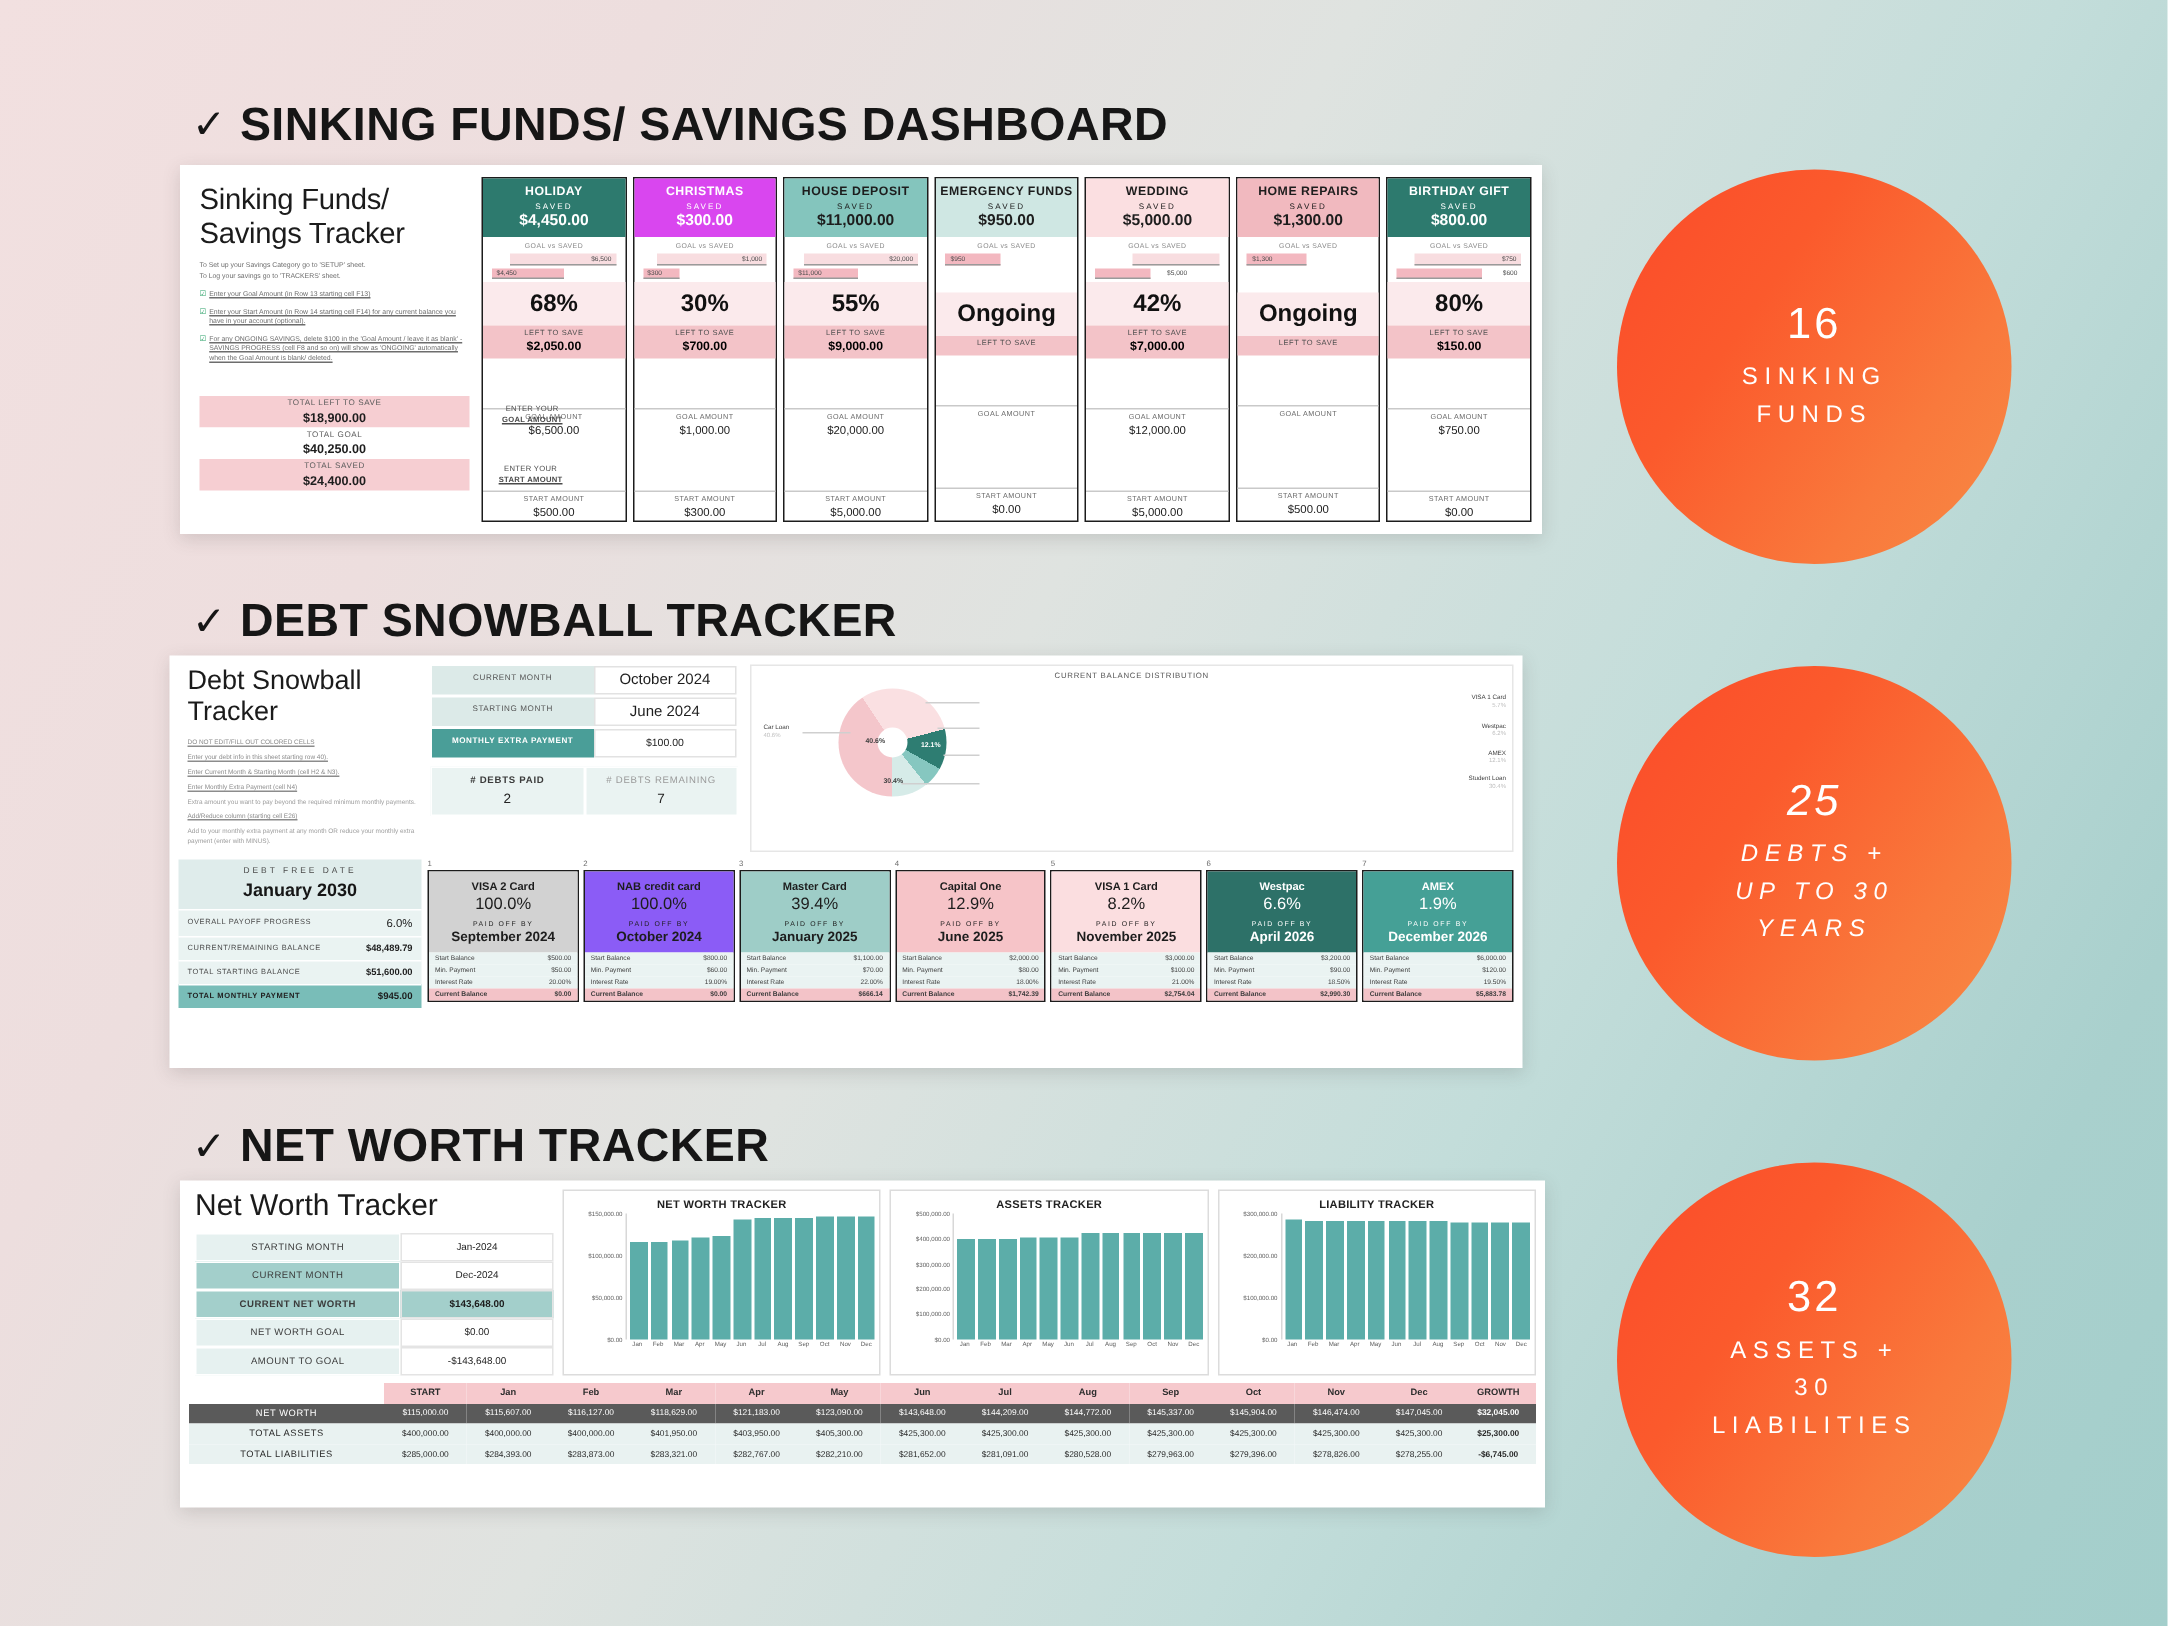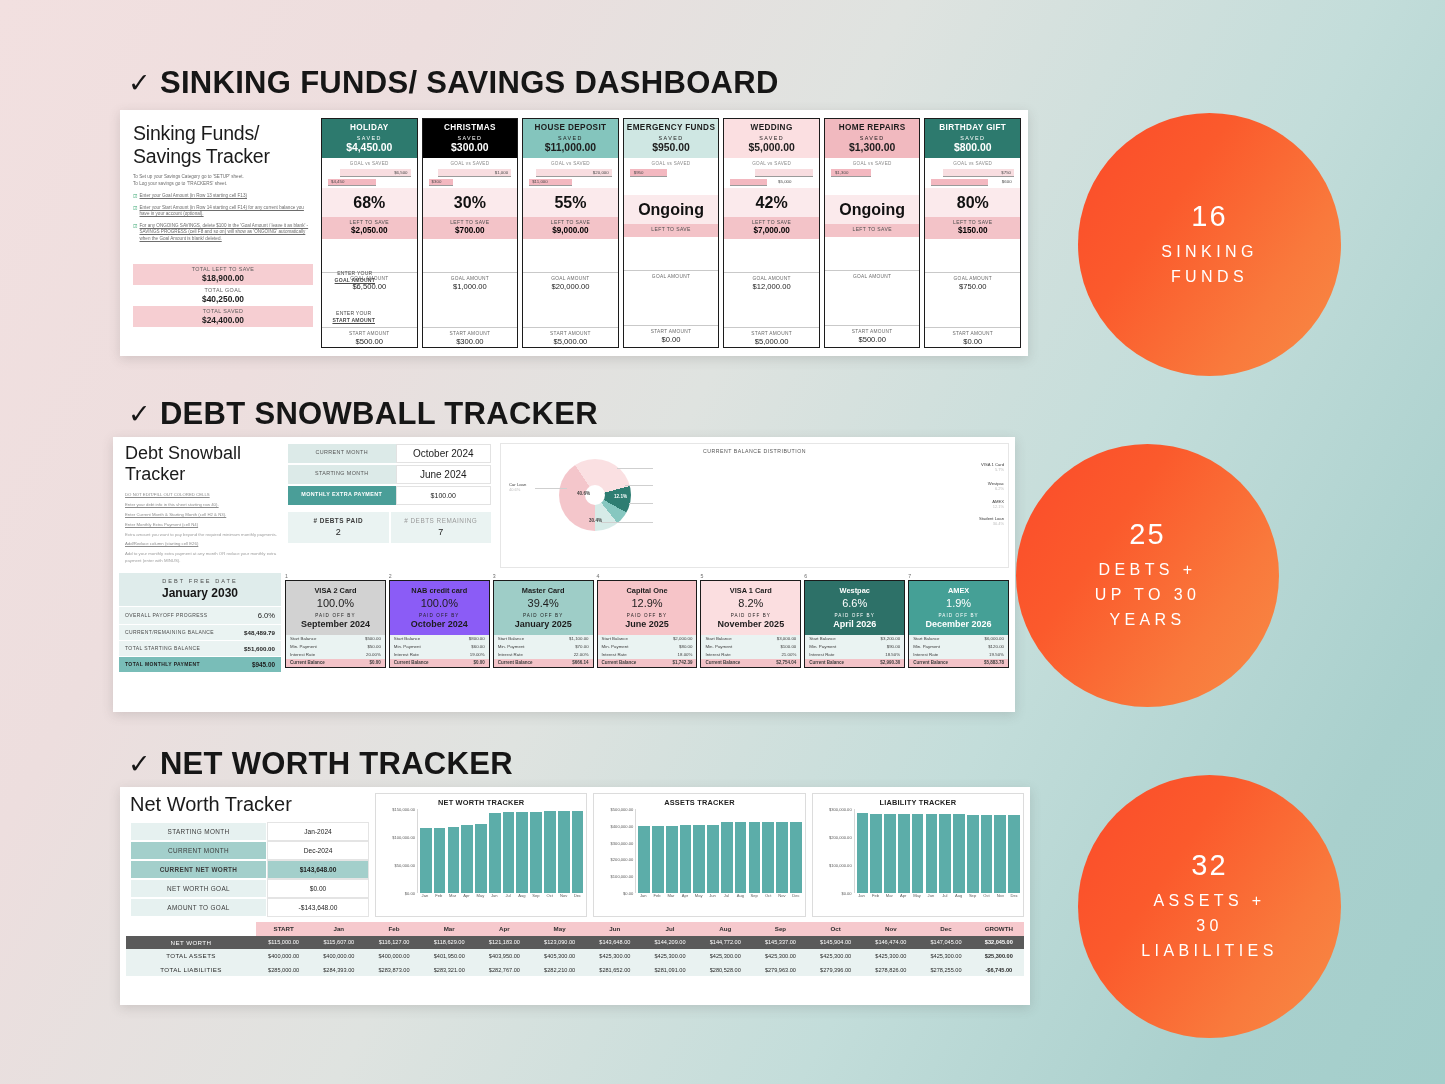--- a/index.html
+++ b/index.html
@@ -143,21 +143,21 @@
   
   .badge{
     position:absolute; border-radius:50%;
     background:linear-gradient(125deg,#fb4b2a 0%,#fb5a2c 35%,#f9793c 72%,#f78a45 100%);
     display:flex; flex-direction:column; align-items:center; justify-content:center;
     color:#fff; text-align:center;
   }
   .badge .num{ font-size:29px; font-weight:300; letter-spacing:2px; margin-bottom:7px;}
   .badge .txt{ font-size:16px; font-weight:300; letter-spacing:4.4px; line-height:1.55;}
   #b1{ left:1078px; top:113px; width:263px; height:263px;}
-  #b2{ left:1016px; top:444px; width:263px; height:263px;}
+  #b2{ left:1078px; top:444px; width:263px; height:263px;font-style:italic;}
   #b3{ left:1078px; top:775px; width:263px; height:263px;}
 </style>
 </head>
 <body>
 
 <div class="section-title" id="s1-title">
   <span class="check">✓</span>
   <span>SINKING FUNDS/ SAVINGS DASHBOARD</span>
 </div>
 
@@ -228,21 +228,21 @@
   <div class="foot">
     <div class="l">GOAL AMOUNT</div>
           <div class="v">$6,500.00</div>
   </div>
   <div class="foot">
     <div class="l">START AMOUNT</div>
           <div class="v">$500.00</div>
   </div>
  </div>
  <div class="card">
-  <div class="card-head" style="background:#000000;color:#ffffff">
+  <div class="card-head" style="background:#d946ef;color:#ffffff">
     <div class="name">CHRISTMAS</div>
     <div class="sv">SAVED</div>
     <div class="amt">$300.00</div>
   </div>
   <div class="gvs">GOAL vs SAVED</div>
   <div class="barbox">
     <div class="bar goal" style="width:88%;margin-left:12%">
             <span style="right:3px">$1,000</span>
           </div>
     <div class="bar save" style="width:30%">

